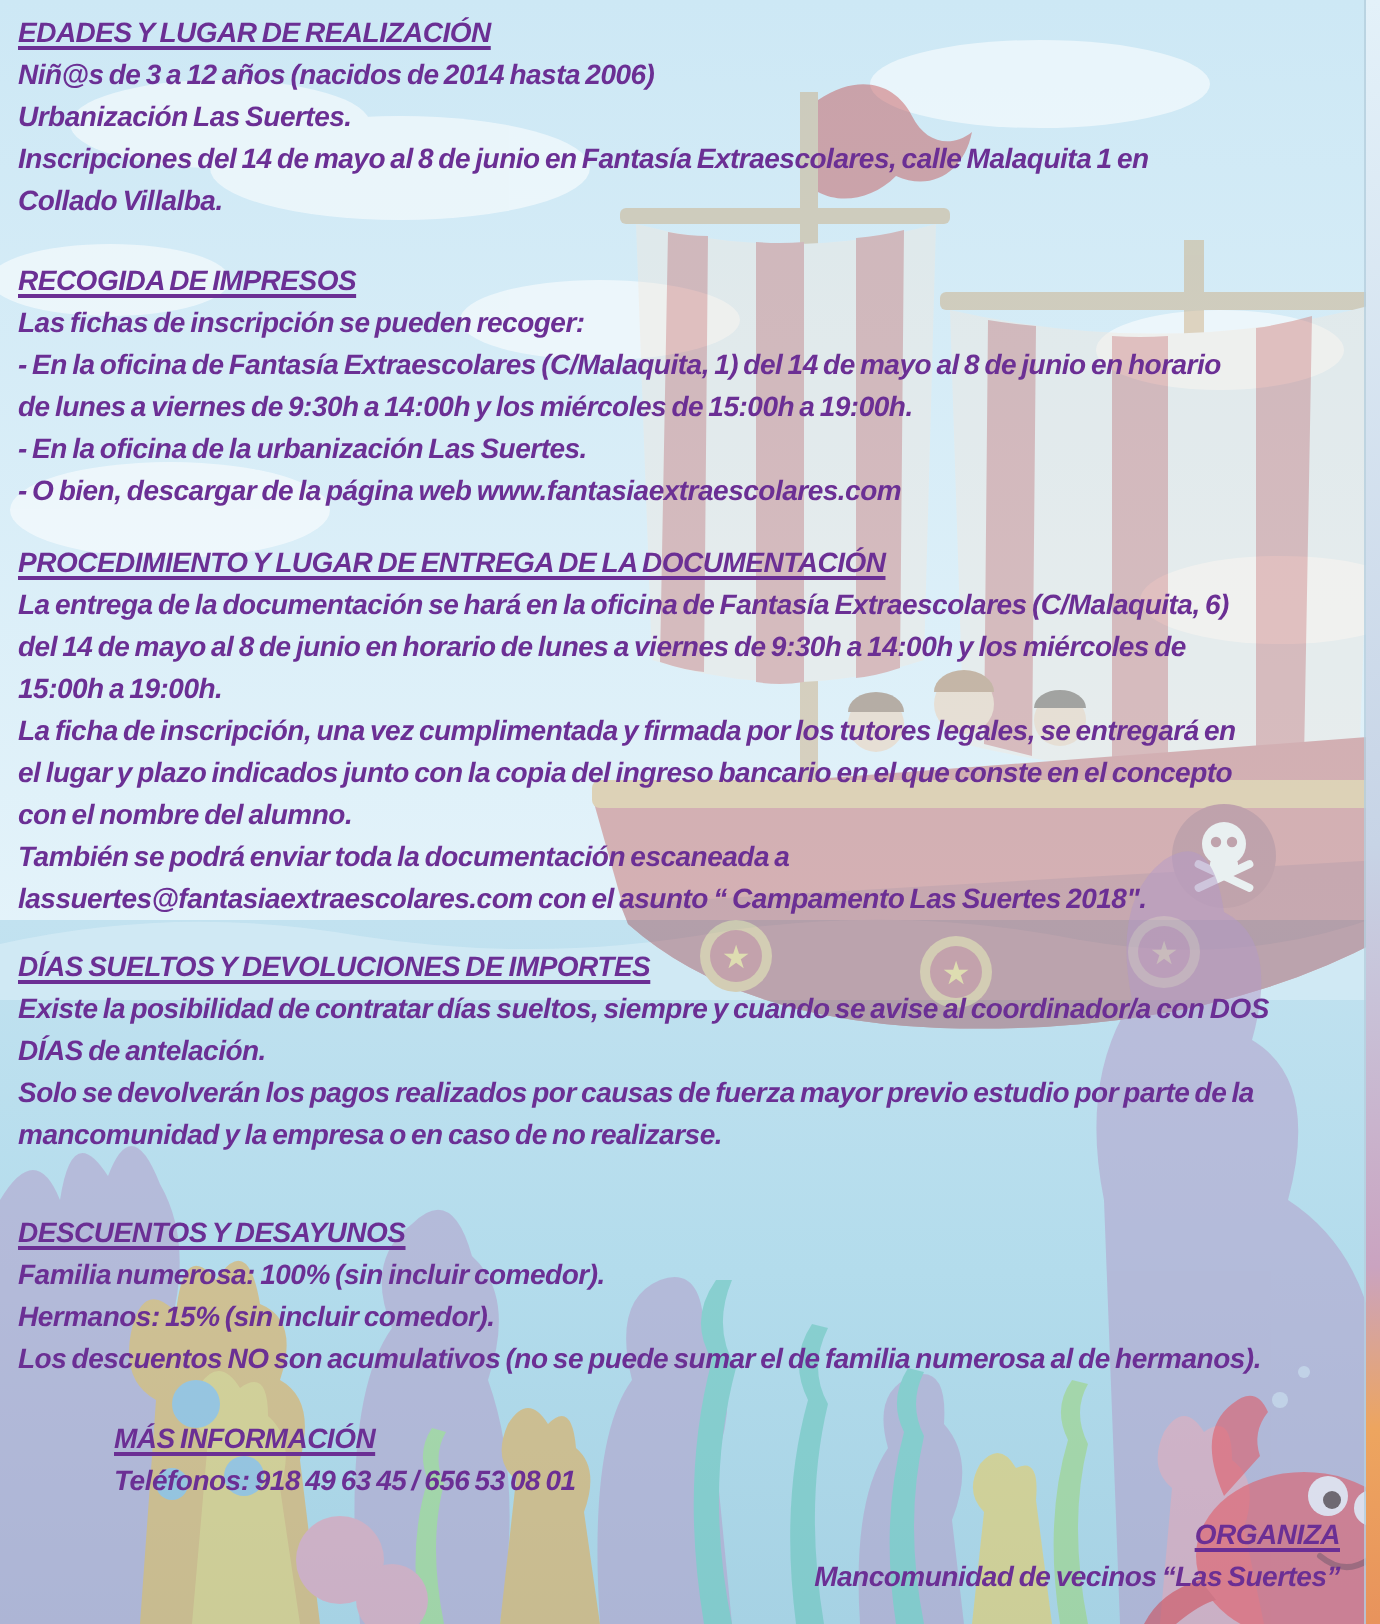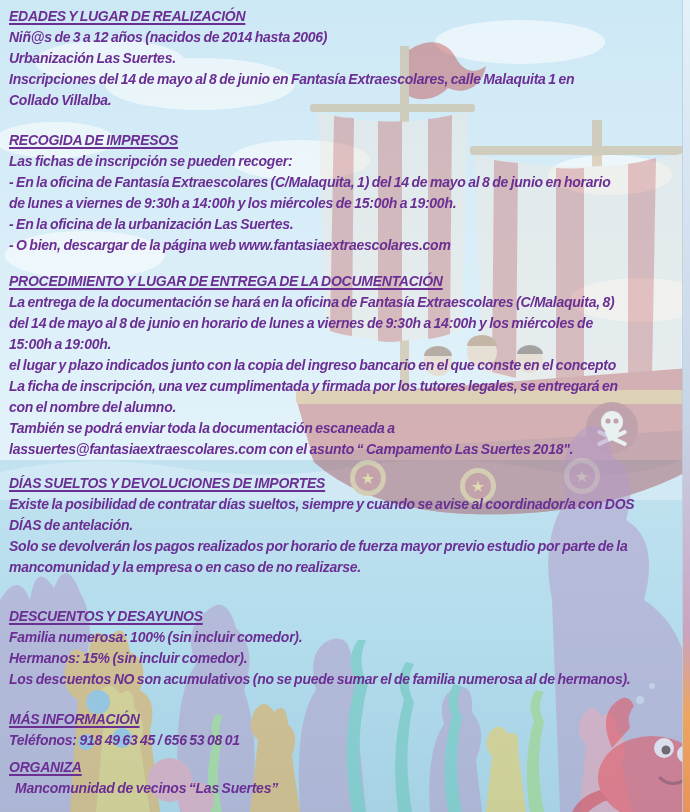--- a/index.html
+++ b/index.html
@@ -21,22 +21,22 @@
   .heading{
     text-decoration:underline;
     text-decoration-thickness:1.5px;
     text-underline-offset:2px;
   }
   section{margin:0;}
   .mt-a{margin-top:19px;}
   .mt-b{margin-top:15px;}
   .mt-c{margin-top:13px;}
   .mt-d{margin-top:28px;}
-  .mt-e{margin-top:19px;}
-  .mt-f{margin-top:6px;}
+  .mt-e{margin-top:19px;margin-left:48px;}
+  .mt-f{margin-top:6px;text-align:right;}
   .indent{padding-left:6px;}
 </style>
 </head>
 <body>
 
 <svg class="bg" width="690" height="812" viewBox="0 0 690 812" xmlns="http://www.w3.org/2000/svg">
   <defs>
     <linearGradient id="sky" x1="0" y1="0" x2="0" y2="1">
       <stop offset="0" stop-color="#cde8f5"></stop>
         <stop offset="1" stop-color="#e4f3fa"></stop>
@@ -199,35 +199,35 @@
     <div class="heading">RECOGIDA DE IMPRESOS</div>
     <div class="line">Las fichas de inscripción se pueden recoger:</div>
     <div class="line">- En la oficina de Fantasía Extraescolares (C/Malaquita, 1) del 14 de mayo al 8 de junio en horario</div>
     <div class="line">de lunes a viernes de 9:30h a 14:00h y los miércoles de 15:00h a 19:00h.</div>
     <div class="line">- En la oficina de la urbanización Las Suertes.</div>
     <div class="line">- O bien, descargar de la página web www.fantasiaextraescolares.com</div>
   </section>
 
   <section class="mt-b">
     <div class="heading">PROCEDIMIENTO Y LUGAR DE ENTREGA DE LA DOCUMENTACIÓN</div>
-    <div class="line">La entrega de la documentación se hará en la oficina de Fantasía Extraescolares (C/Malaquita, 8)</div>
+    <div class="line">La entrega de la documentación se hará en la oficina de Fantasía Extraescolares (C/Malaquita, 6)</div>
     <div class="line">del 14 de mayo al 8 de junio en horario de lunes a viernes de 9:30h a 14:00h y los miércoles de</div>
     <div class="line">15:00h a 19:00h.</div>
+    <div class="line">La ficha de inscripción, una vez cumplimentada y firmada por los tutores legales, se entregará en</div>
     <div class="line">el lugar y plazo indicados junto con la copia del ingreso bancario en el que conste en el concepto</div>
-    <div class="line">La ficha de inscripción, una vez cumplimentada y firmada por los tutores legales, se entregará en</div>
     <div class="line">con el nombre del alumno.</div>
     <div class="line">También se podrá enviar toda la documentación escaneada a</div>
     <div class="line">lassuertes@fantasiaextraescolares.com con el asunto “ Campamento Las Suertes 2018".</div>
   </section>
 
   <section class="mt-c">
     <div class="heading">DÍAS SUELTOS Y DEVOLUCIONES DE IMPORTES</div>
     <div class="line">Existe la posibilidad de contratar días sueltos, siempre y cuando se avise al coordinador/a con DOS</div>
     <div class="line">DÍAS de antelación.</div>
-    <div class="line">Solo se devolverán los pagos realizados por horario de fuerza mayor previo estudio por parte de la</div>
+    <div class="line">Solo se devolverán los pagos realizados por causas de fuerza mayor previo estudio por parte de la</div>
     <div class="line">mancomunidad y la empresa o en caso de no realizarse.</div>
   </section>
 
   <section class="mt-d">
     <div class="heading">DESCUENTOS Y DESAYUNOS</div>
     <div class="line">Familia numerosa: 100% (sin incluir comedor).</div>
     <div class="line">Hermanos: 15% (sin incluir comedor).</div>
     <div class="line">Los descuentos NO son acumulativos (no se puede sumar el de familia numerosa al de hermanos).</div>
   </section>
 

